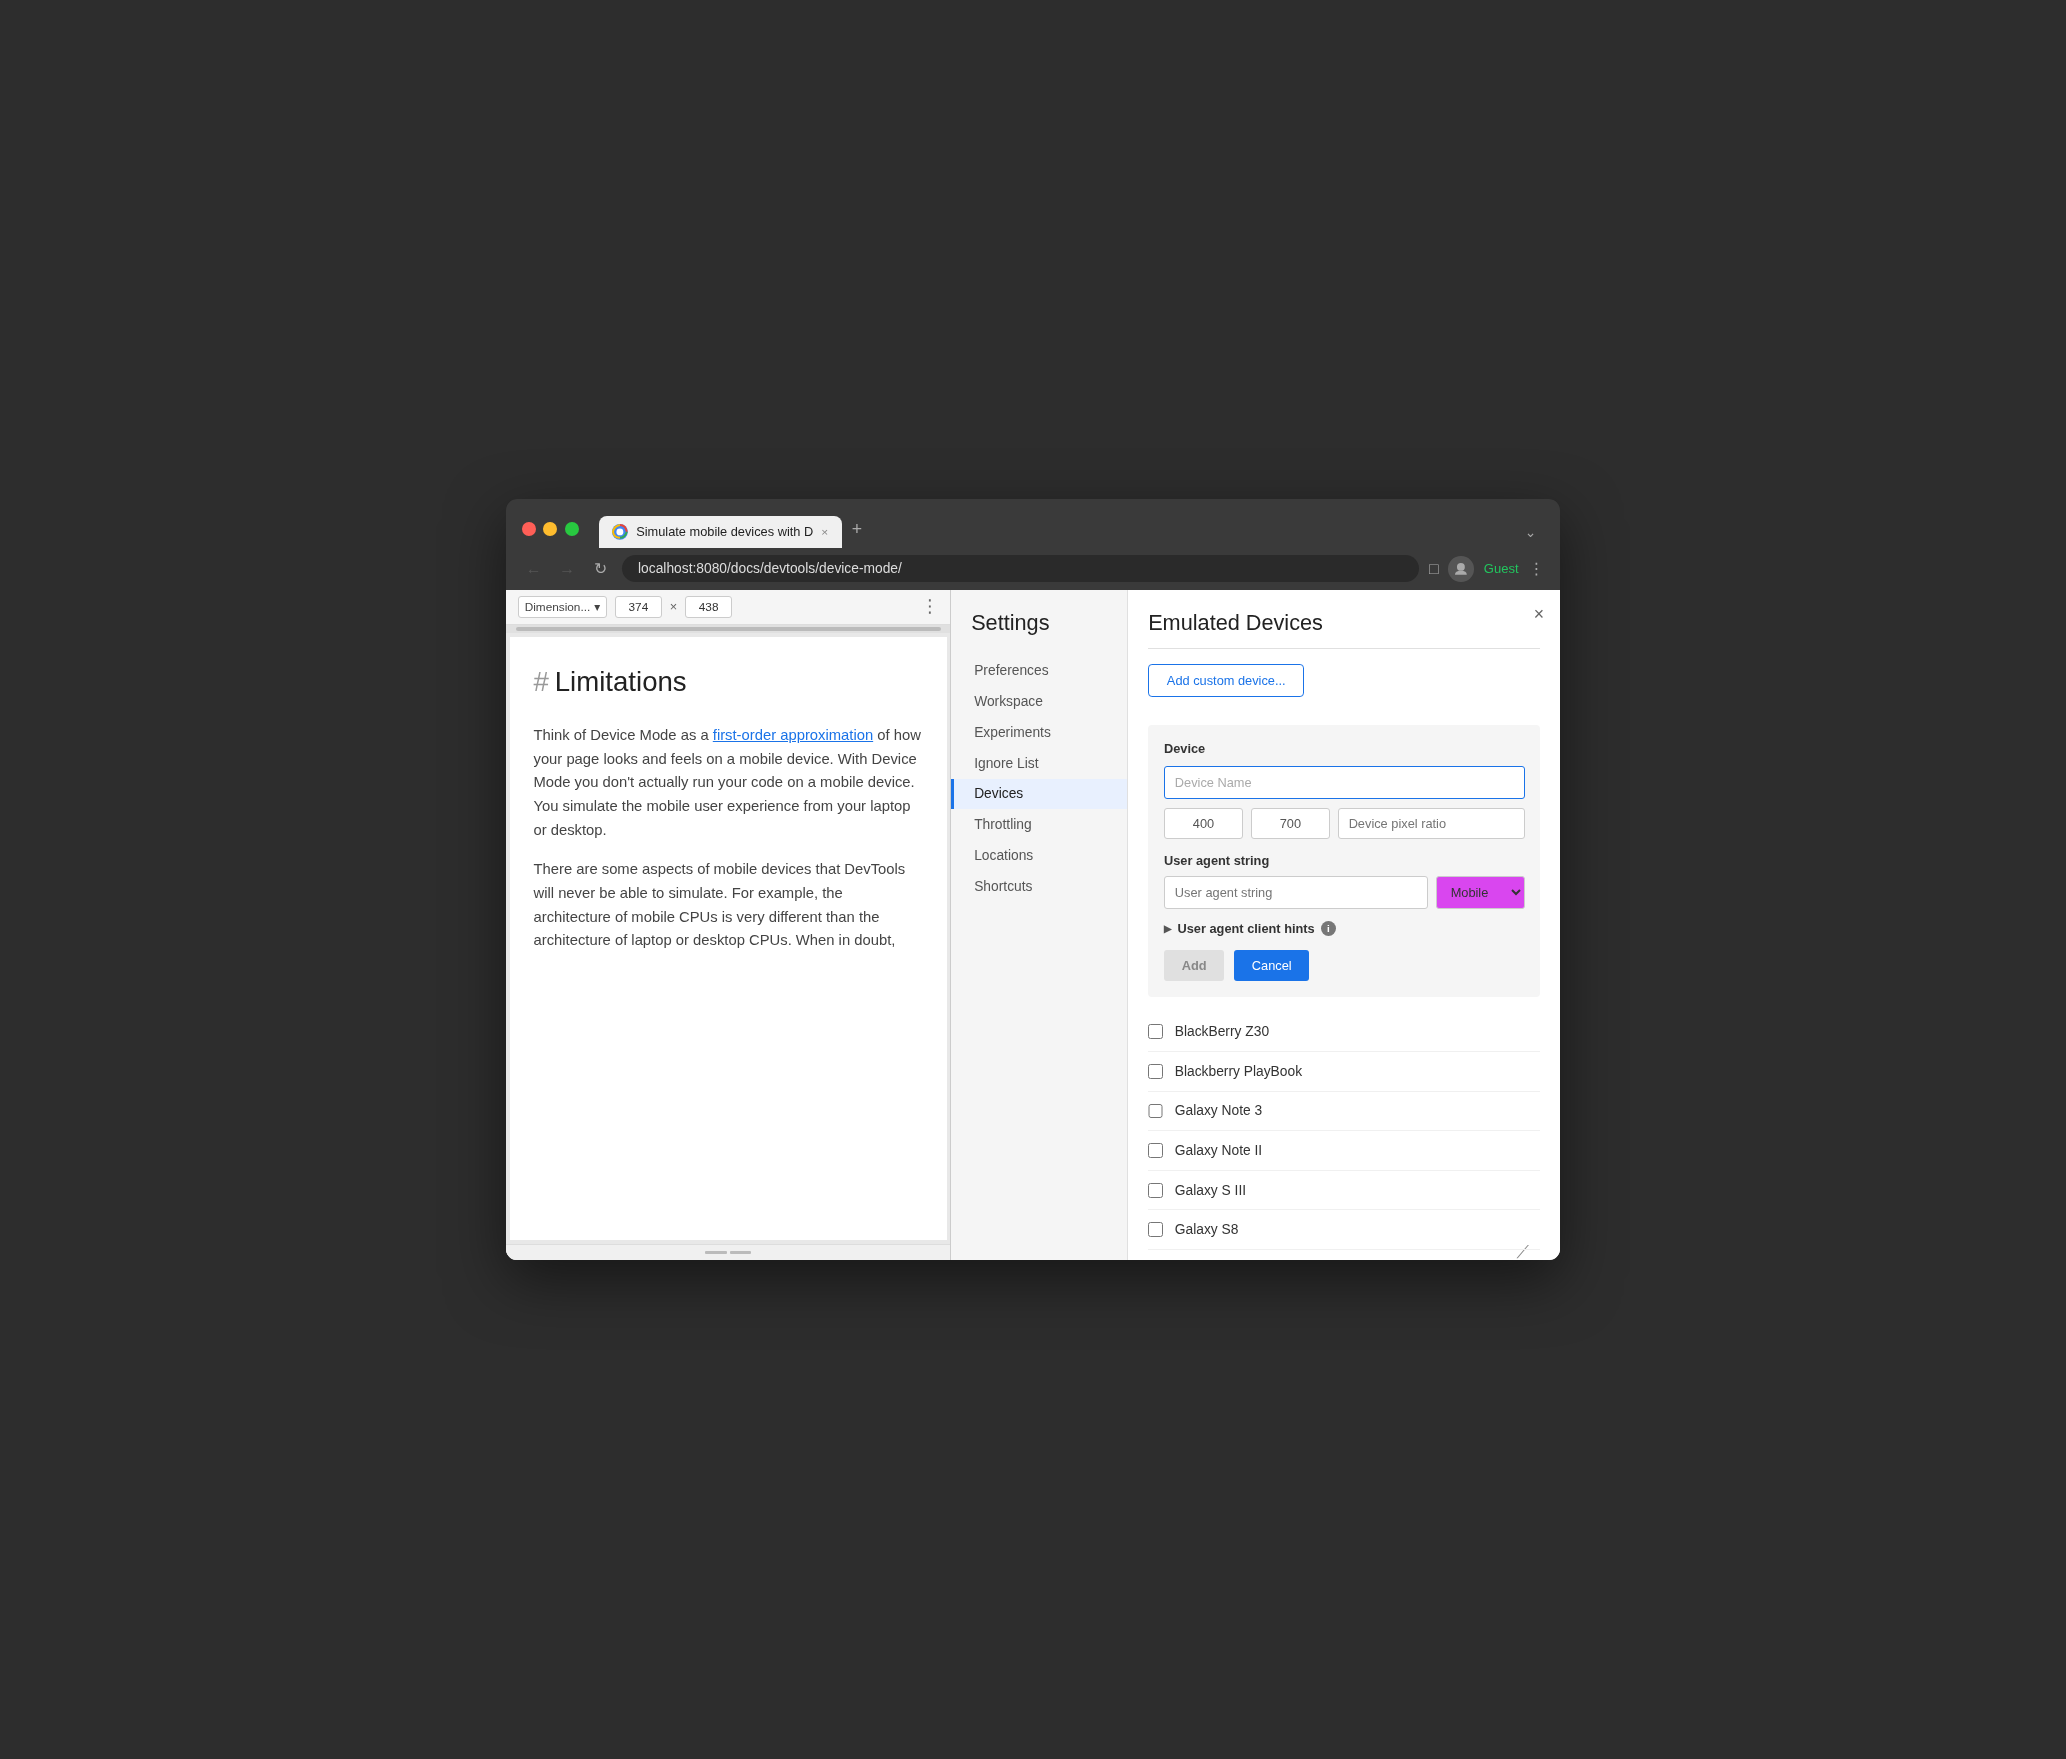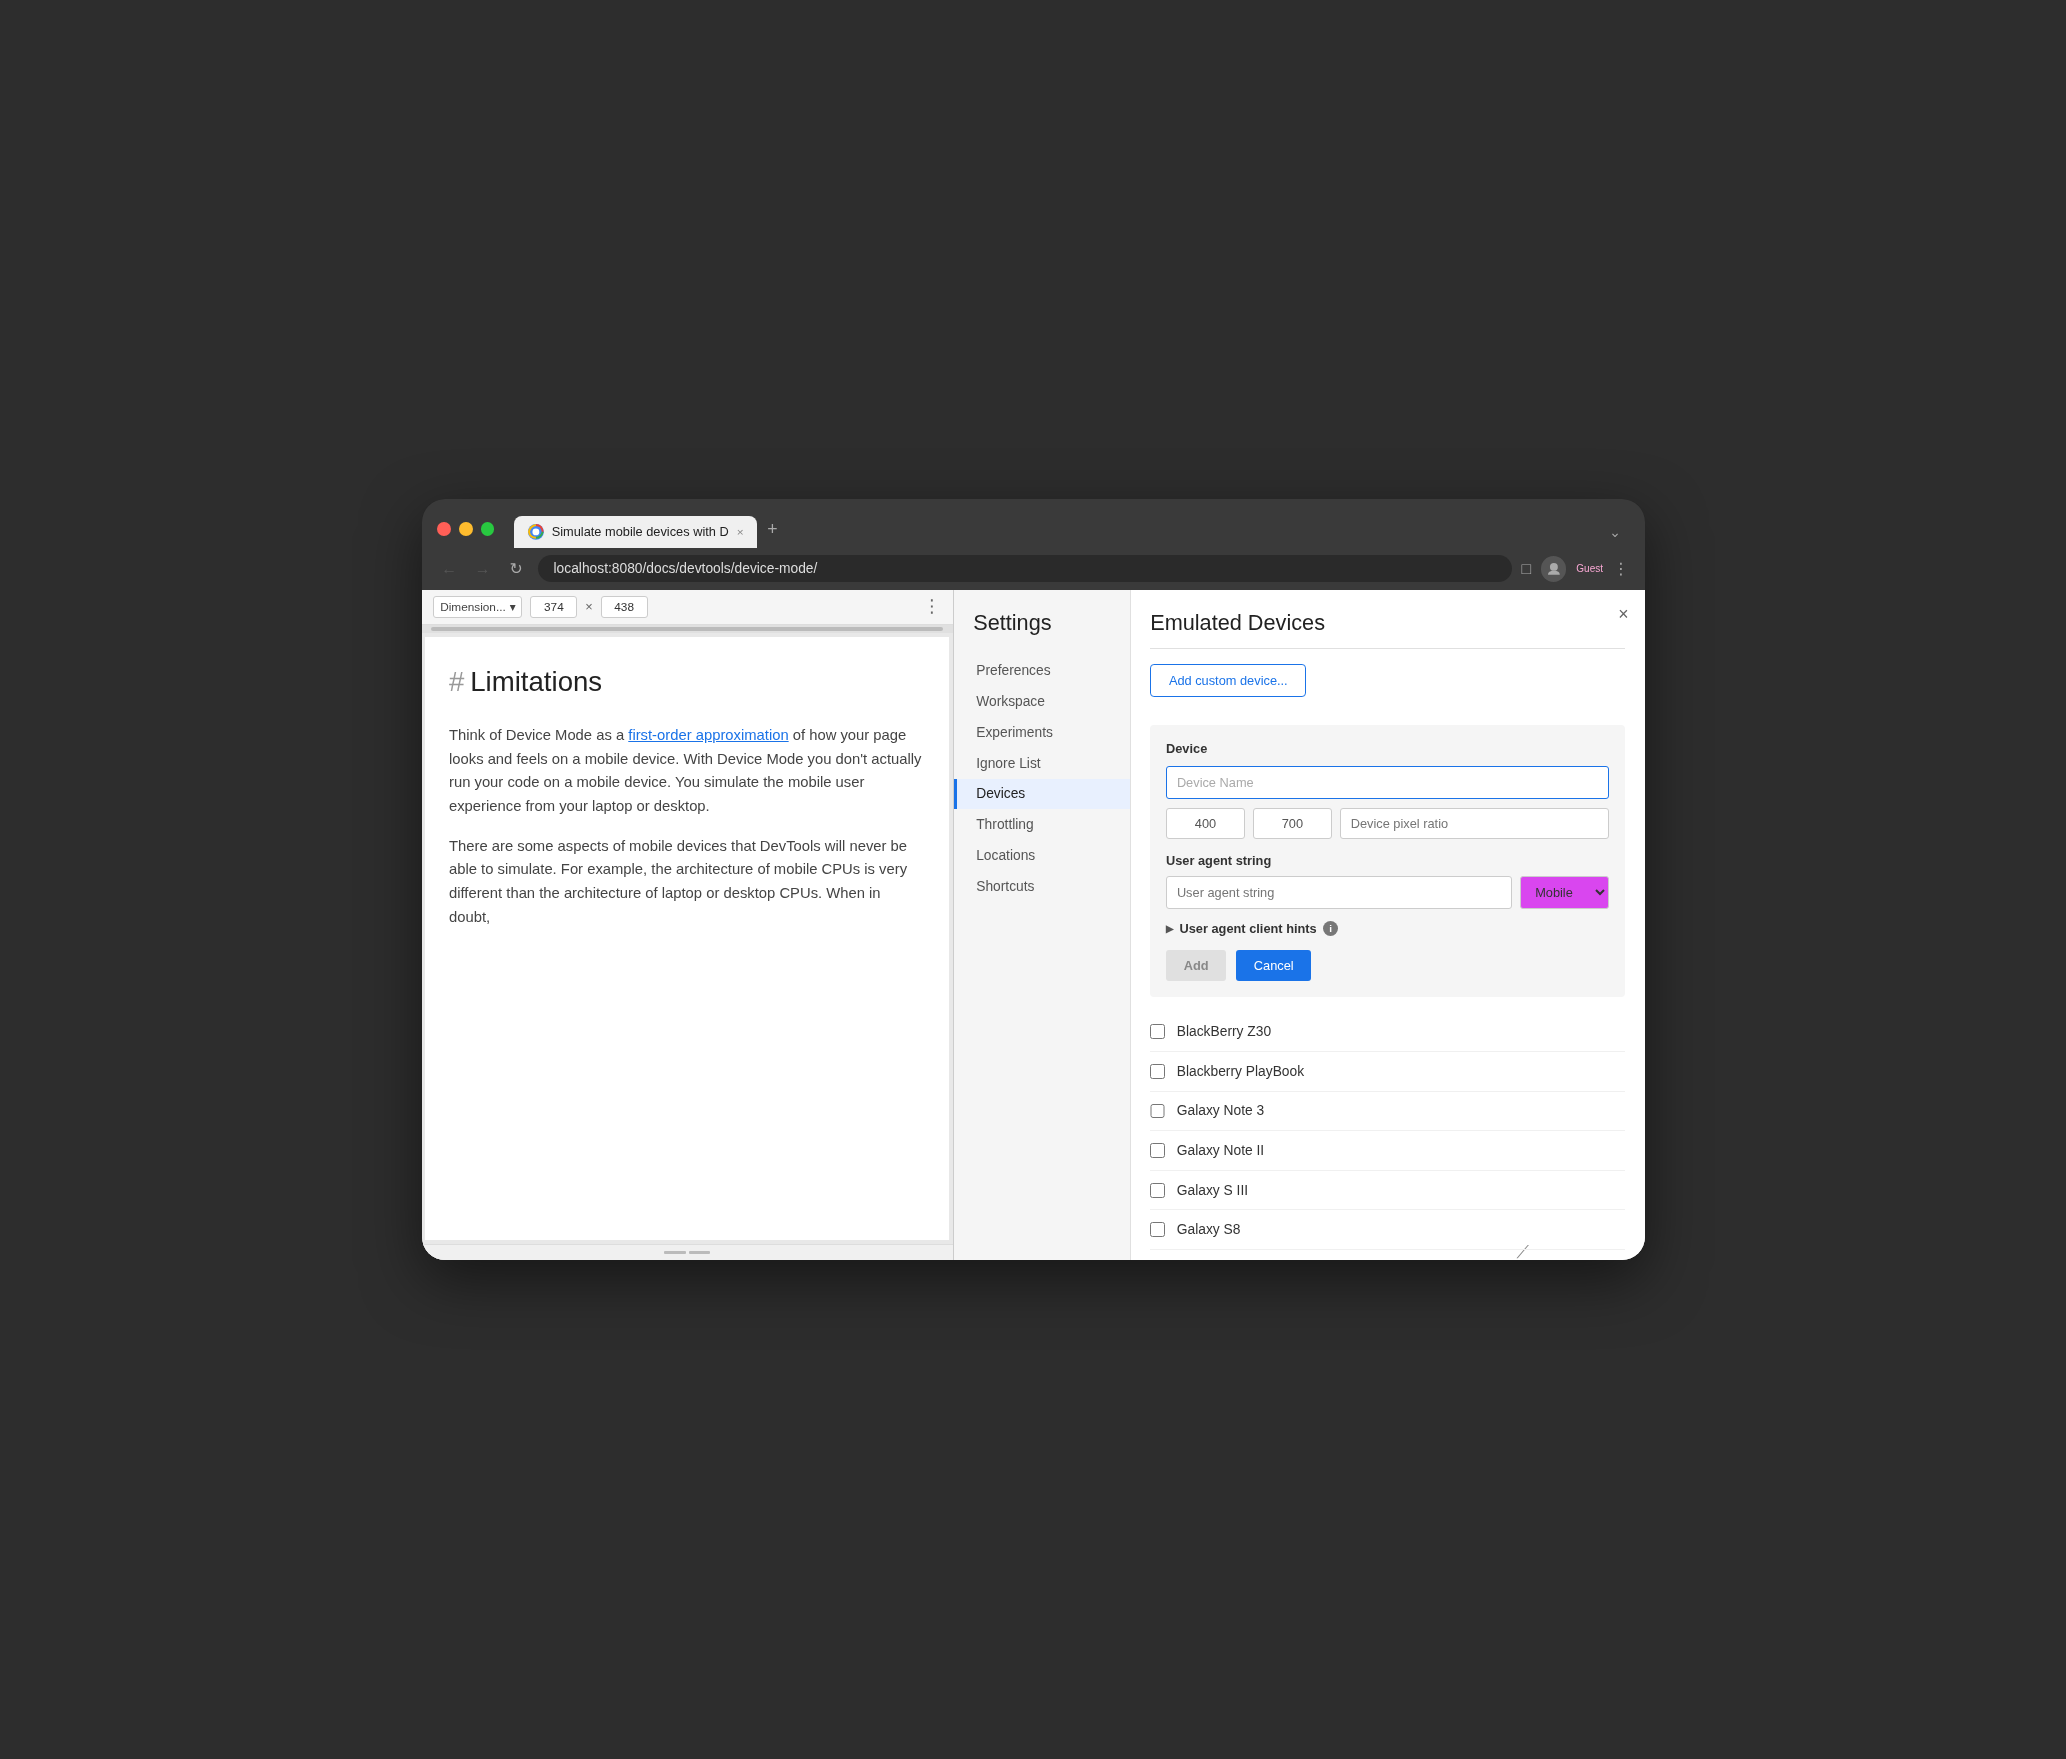--- a/index.html
+++ b/index.html
@@ -1,21 +1,21 @@
 <!DOCTYPE html>
 <html><head>
   <meta charset="utf-8">
   <style>
     * { box-sizing: border-box; margin: 0; padding: 0; }
     body { font-family: -apple-system, BlinkMacSystemFont, 'Segoe UI', sans-serif; background: #2d2d2d; display: flex; justify-content: center; align-items: center; min-height: 100vh; }
 
     .browser-window {
-      width: 1223px;
+      width: 1054px;
       background: #1e1e1e;
-      border-radius: 23px;
+      border-radius: 11px;
       overflow: hidden;
       box-shadow: 0 19.7px 59px rgba(0,0,0,0.5);
     }
 
     
     .title-bar {
       background: #3a3a3a;
       padding: 11.8px 15.8px 0;
       display: flex;
       align-items: center;
@@ -454,21 +454,21 @@
     <span class="nav-btn">↻</span>
     <input class="address-input" value="localhost:8080/docs/devtools/device-mode/" readonly="" style="">
     <div class="toolbar-right">
       <span style="color:#aaa; font-size:15.8px;">□</span>
       <div class="user-icon">
         <svg width="15.8" height="15.8" viewBox="0 0 16 16">
             <circle cx="8" cy="6" r="4" fill="#aaa"></circle>
             <path d="M2 14 Q2 10 8 10 Q14 10 14 14" fill="#aaa"></path>
           </svg>
       </div>
-      <span style="color:#f9a8d4; font-size:10px;">Guest</span>
+      <span style="color:#22c55e; font-size:13px;">Guest</span>
       <span style="color:#aaa; font-size:15.8px;">⋮</span>
     </div>
   </div>
 
   <div class="main-content">
 
     <div class="webpage-panel">
 
       <div class="device-toolbar">
         <div class="dimension-select">

